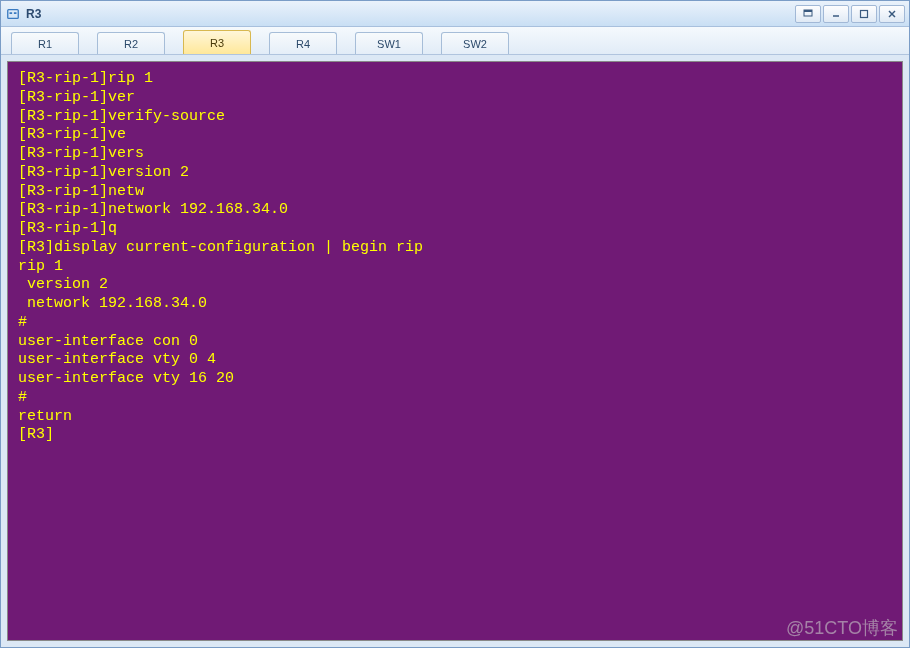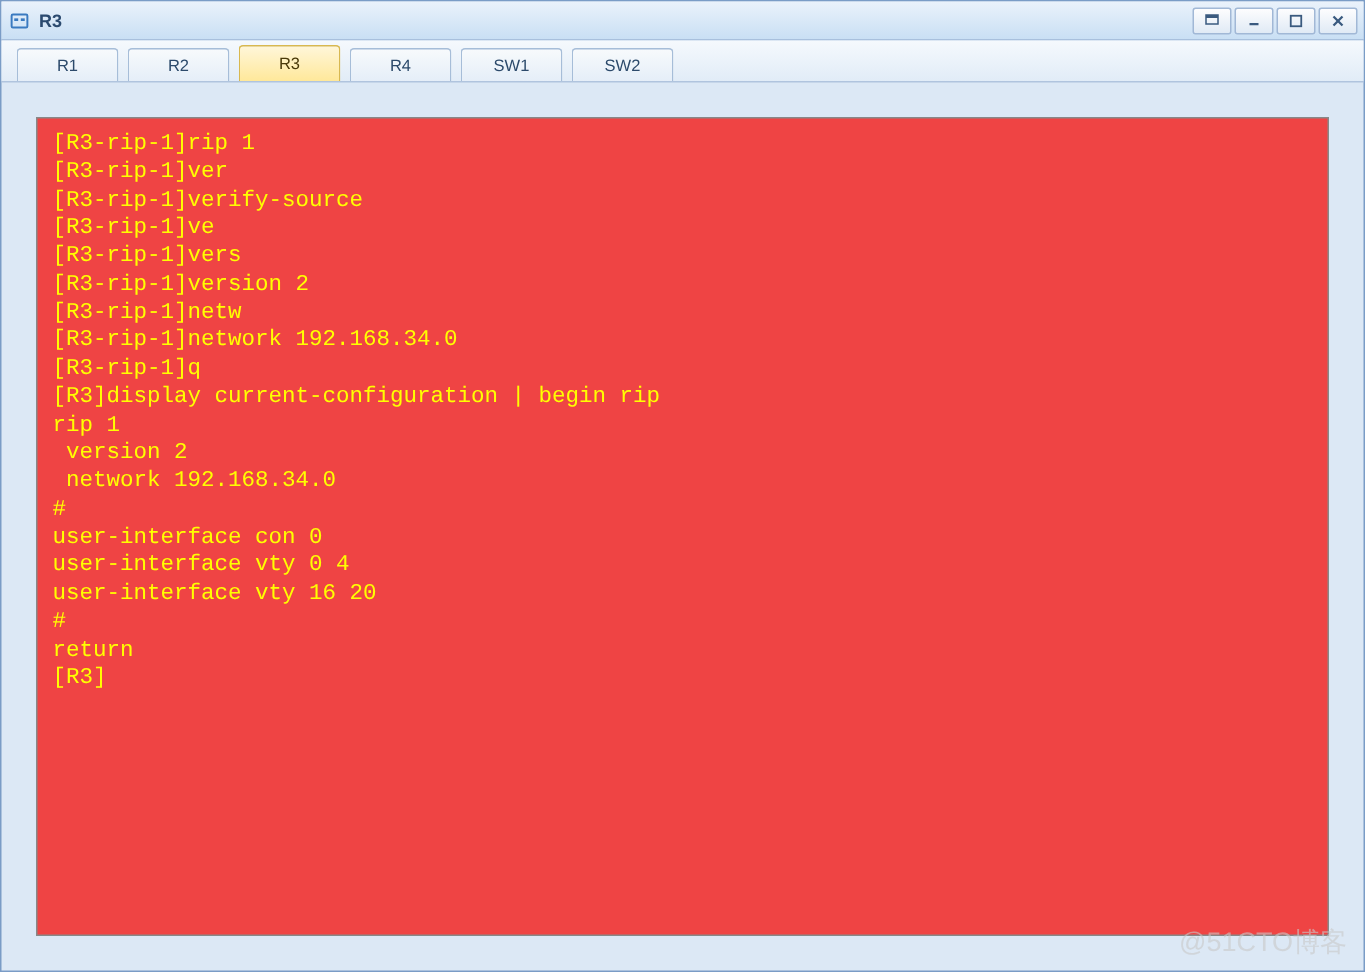--- a/index.html
+++ b/index.html
@@ -69,21 +69,21 @@
     .titlebar-btn svg {
       width: 10px;
       height: 10px;
     }
     .toolbar {
       height: 28px;
       background: linear-gradient(to bottom, #f5f9fd 0%, #e1ecf7 100%);
       display: flex;
       align-items: flex-end;
       padding: 0 10px;
-      gap: 6px;
+      gap: 18px;
       border-bottom: 1px solid #b0c4de;
     }
     .tab {
       min-width: 68px;
       height: 22px;
       background: linear-gradient(to bottom, #f7fafc, #e5eef8);
       border: 1px solid #a6bdd8;
       border-bottom: none;
       border-radius: 3px 3px 0 0;
       display: flex;
@@ -95,22 +95,22 @@
       padding: 0 10px;
     }
     .tab.active {
       background: linear-gradient(to bottom, #fff6d9, #ffe89a);
       border-color: #d8b850;
       height: 24px;
       color: #4a3a0a;
     }
     .terminal {
       flex: 1;
-      margin: 23px;
-      background: #ef4444;
+      margin: 6px;
+      background: #701a75;
       border: 1px solid #888;
       padding: 8px 10px;
       font-family: "Courier New", monospace;
       font-size: 15px;
       line-height: 1.25;
       color: #ffff00;
       overflow: hidden;
       white-space: pre;
     }
     .terminal-line {

